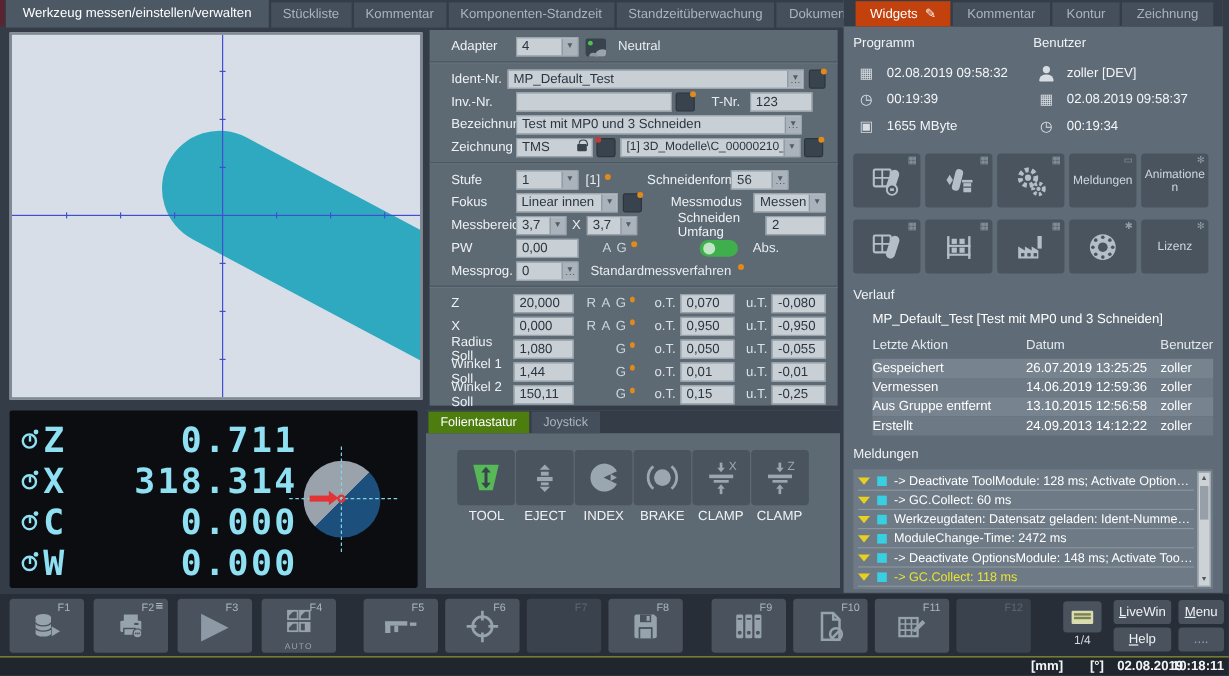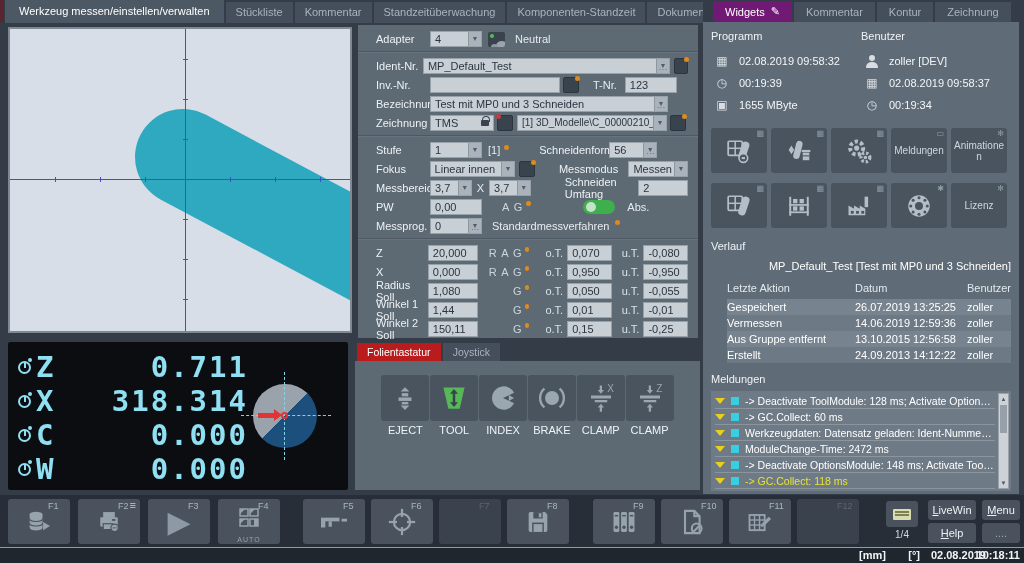--- a/index.html
+++ b/index.html
@@ -60,47 +60,47 @@
   .disc-h { position:absolute; left:241px; top:415px; width:90px; border-top:1px dashed #7fd4e8; }
   .disc-v { position:absolute; left:284px; top:372px; height:88px; border-left:1px dashed #7fd4e8; }
   .arrow-shaft { position:absolute; left:258px; top:413px; width:17px; height:5px; background:#e23434; }
   .arrow-head { position:absolute; left:274px; top:409px; width:0; height:0; border-left:8px solid #e23434; border-top:6px solid transparent; border-bottom:6px solid transparent; }
   .center-mark { position:absolute; left:281px; top:412px; width:7px; height:7px; border:2px solid #e23434; border-radius:50%; }
 
   
   .keys { position:absolute; left:355px; top:342px; width:345px; height:148px; background:#5d6973; }
   .keys-tabs { display:flex; gap:2px; height:19px; align-items:flex-end; background:#343d47; padding-left:2px; }
   .ktab { font-size:10.5px; padding:3px 10px; background:#454f5b; color:#a9b3bd; }
-  .ktab.active { background:#b91c1c; color:#fff;margin-top:33px; }
+  .ktab.active { background:#4d7c0f; color:#fff;margin-top:33px; }
   .keys-row { display:flex; justify-content:space-between; padding:14px 26px 0; }
   .kbtn { width:50px; text-align:center; }
   .kbtn .pad { width:48px; height:46px; margin:0 auto; background:#49545f; border-radius:3px; display:flex; align-items:center; justify-content:center; color:#9aa6b0; }
   .kbtn .cap { font-size:11px; color:#f0f3f6; margin-top:3px; }
 
   
   .rpanel { position:absolute; left:703px; top:0; width:316px; height:494px; background:#5f6b76; }
   .rtabs { display:flex; gap:2px; height:22px; align-items:flex-end; background:#343d47; padding-left:10px; }
   .rtab { font-size:11px; padding:4px 12px; background:#454f5b; color:#a9b3bd; display:flex; gap:6px; align-items:center; }
-  .rtab.active { background:#701a75; color:#fff; }
+  .rtab.active { background:#c2410c; color:#fff; }
   .rbody { padding:8px 8px 0; }
   .info-grid { display:flex; }
   .info-col { width:150px; }
   .info-title { font-size:11px; color:#f0f3f6; margin-bottom:8px; }
   .info-row { display:flex; align-items:center; gap:10px; height:22px; font-size:11px; color:#f4f6f8; padding-left:4px; }
   .mini-ico { width:14px; text-align:center; color:#d7dde2; font-size:12px; flex:none; }
   .user-ico { width:12px; height:13px; position:relative; flex:none; margin:0 1px; }
   .user-ico:before { content:""; position:absolute; left:3px; top:0; width:6px; height:6px; border-radius:50%; background:#d7dde2; }
   .user-ico:after { content:""; position:absolute; left:0; bottom:0; width:12px; height:6px; border-radius:6px 6px 1px 1px; background:#d7dde2; }
   .wgrid { display:grid; grid-template-columns:repeat(5,56px); gap:10px 4px; margin-top:12px; }
   .wbtn { height:45px; background:#49545f; border-radius:3px; position:relative; display:flex; align-items:center; justify-content:center; color:#b3bec8; }
   .wbtn .wlabel { font-size:10px; color:#cfd7dd; text-align:center; line-height:11px; padding:0 2px; word-break:break-all; }
   .wbadge { position:absolute; top:1px; right:3px; font-size:8px; color:#8f9ba5; }
   .verlauf { margin-top:12px; font-size:11px; }
   .v-title { color:#f0f3f6; }
-  .v-subject { color:#ffffff; margin:8px 0 10px 16px;text-align:right; }
+  .v-subject { color:#ffffff; margin:8px 0 10px 16px; }
   .v-head { display:flex; color:#e4e9ed; margin-left:16px; margin-bottom:5px;justify-content:space-between; }
   .v-row { display:flex; color:#fff; margin-left:16px; height:16px; line-height:16px; }
   .v-row:nth-child(odd) { background:#77838e; }
   .v-row:nth-child(even) { background:#6d7984; }
   .vc1 { width:128px; } .vc2 { width:112px; } .vc3 { flex:1; }
   .meld { margin-top:10px; }
   .m-title { font-size:11px; color:#f0f3f6; margin-bottom:6px; }
   .m-box { background:#6e7a86; position:relative; padding:2px 16px 2px 4px; }
   .m-row { display:flex; align-items:center; gap:6px; height:16px; border-bottom:1px solid #8b959e; font-size:10.5px; color:#fff; white-space:nowrap; overflow:hidden; }
   .m-row .txt { overflow:hidden; text-overflow:ellipsis; }
@@ -138,22 +138,22 @@
 </head>
 <body>
 
 <div class="screen">
 
   <div class="edge-sliver"></div>
   <div class="tabbar">
     <div class="tab active">Werkzeug messen/einstellen/verwalten</div>
     <div class="tab">Stückliste</div>
     <div class="tab">Kommentar</div>
+    <div class="tab">Komponenten-Standzeit</div>
     <div class="tab">Standzeitüberwachung</div>
-    <div class="tab">Komponenten-Standzeit</div>
     <div class="tab">Dokumente</div>
     <div class="tab">Sachmerkmalleiste</div>
     <div class="tab-nav">
       <div class="nbtn">◄</div>
       <div class="nbtn">►</div>
     </div>
   </div>
 
   <div class="camera">
     <div class="tool-shape"></div>
@@ -384,40 +384,40 @@
   <div class="center-mark"></div>
 
   <div class="keys">
     <div class="keys-tabs">
       <div class="ktab active">Folientastatur</div>
       <div class="ktab">Joystick</div>
     </div>
     <div class="keys-row">
       <div class="kbtn">
         <div class="pad">
+            <svg width="30" height="30" viewBox="0 0 24 24">
+              <path d="M3.5 3.5 H20.5 L16.5 20.5 H7.5 Z" fill="#56b857"></path>
+              <rect x="11" y="7" width="2" height="10" fill="#3a444e"></rect>
+              <polygon points="12,4.8 15.2,8.6 8.8,8.6" fill="#3a444e"></polygon>
+              <polygon points="12,19.2 8.8,15.4 15.2,15.4" fill="#3a444e"></polygon>
+            </svg>
+          </div>
+        <div class="cap">TOOL</div>
+      </div>
+      <div class="kbtn">
+        <div class="pad">
             <svg width="26" height="26" viewBox="0 0 24 24">
               <polygon points="12,2 16,6 8,6" fill="currentColor"></polygon>
               <rect x="9" y="7.5" width="6" height="3" fill="currentColor"></rect>
               <rect x="6" y="11.5" width="12" height="3.2" fill="currentColor"></rect>
               <rect x="9" y="15.7" width="6" height="2.2" fill="currentColor"></rect>
               <polygon points="12,23 8,19 16,19" fill="currentColor"></polygon>
             </svg>
           </div>
         <div class="cap">EJECT</div>
-      </div>
-      <div class="kbtn">
-        <div class="pad">
-            <svg width="30" height="30" viewBox="0 0 24 24">
-              <path d="M3.5 3.5 H20.5 L16.5 20.5 H7.5 Z" fill="#56b857"></path>
-              <rect x="11" y="7" width="2" height="10" fill="#3a444e"></rect>
-              <polygon points="12,4.8 15.2,8.6 8.8,8.6" fill="#3a444e"></polygon>
-              <polygon points="12,19.2 8.8,15.4 15.2,15.4" fill="#3a444e"></polygon>
-            </svg>
-          </div>
-        <div class="cap">TOOL</div>
       </div>
       <div class="kbtn">
         <div class="pad">
             <svg width="28" height="28" viewBox="0 0 24 24">
               <path d="M12 12 L21.5 7.5 A10 10 0 1 0 21.5 16.5 Z" fill="currentColor"></path>
               <polygon points="21.5,12 17,9.5 17,14.5" fill="currentColor"></polygon>
             </svg>
           </div>
         <div class="cap">INDEX</div>
       </div>

